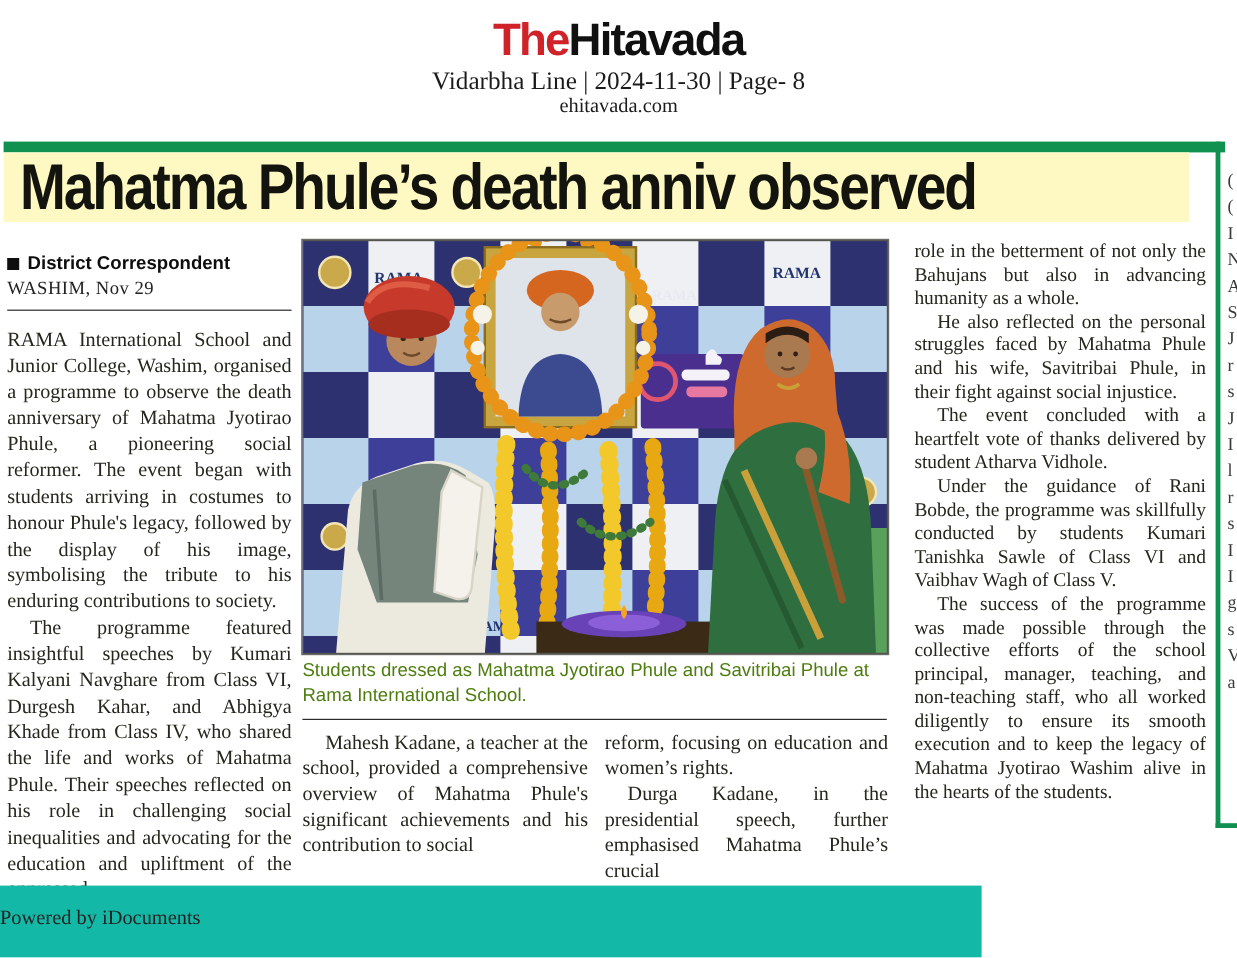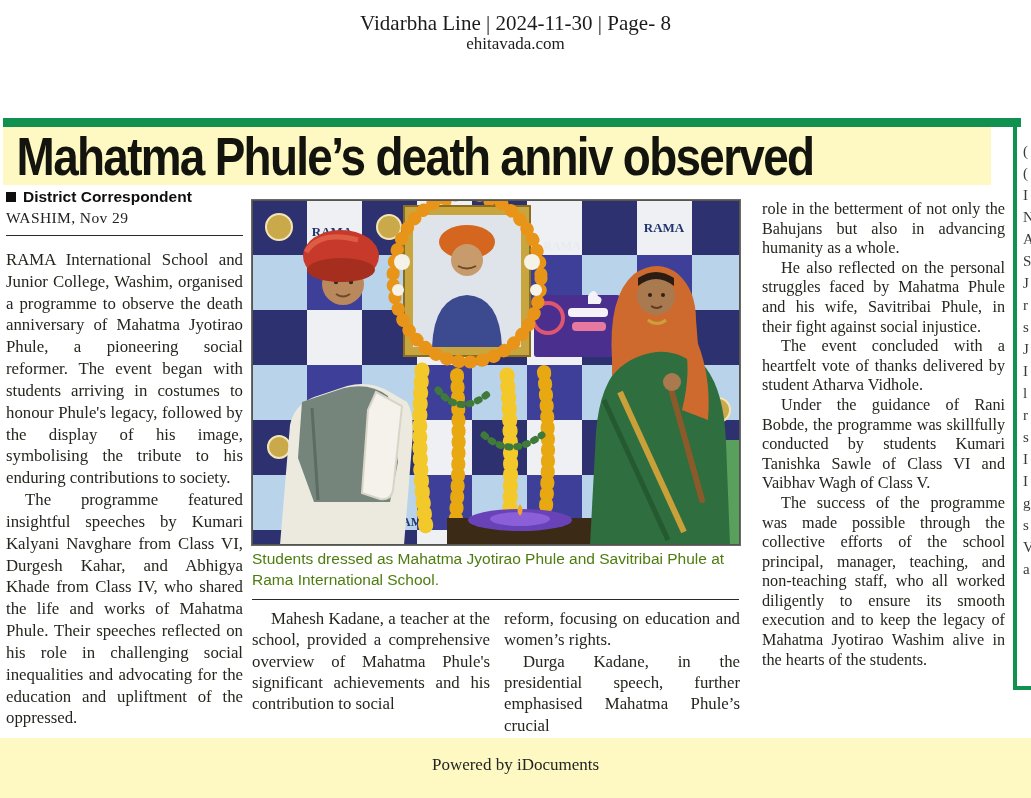--- a/index.html
+++ b/index.html
@@ -16,21 +16,21 @@
   .tagline{font-size:21px;color:#1b1b1b;margin-top:1px;line-height:21px;}
   .website{font-size:17px;color:#1b1b1b;line-height:20px;}
   
   .top-green-bar{position:absolute;left:3px;top:118px;width:1018px;height:9px;background:#119150;}
   .headline-band{position:absolute;left:3px;top:127px;width:988px;height:58px;background:#fef9c3;overflow:hidden;}
   .headline-text{font-family:"Liberation Sans",sans-serif;font-weight:700;font-size:54px;
                  color:#14140f;letter-spacing:-2px;line-height:58px;white-space:nowrap;
                  transform:scaleX(0.85);transform-origin:0 50%;padding-left:16px;}
   
   .col{position:absolute;}
-  .col-left{left:6px;top:188px;width:237px;}
+  .col-left{left:6px;top:211px;width:237px;}
   .col-midleft{left:252px;top:608px;width:238px;}
   .col-midright{left:504px;top:608px;width:236px;}
   .col-right{left:762px;top:200px;width:243px;}
   p.body{margin:0;font-size:16.8px;line-height:1.3;text-align:justify;color:#26261f;}
   .col-right p.body{font-size:16.2px;line-height:1.21;}
   .col-midleft p.body,.col-midright p.body{font-size:16.8px;line-height:1.27;}
   p.indent{text-indent:19px;}
   
   .byline-row{display:flex;align-items:center;gap:7px;font-family:"Liberation Sans",sans-serif;
               font-weight:700;font-size:15.5px;color:#0e0e0e;line-height:17px;}
@@ -42,27 +42,30 @@
               outline:1px solid #6a6a66;background:#3d3f99;}
   .caption{position:absolute;left:252px;top:549px;width:487px;
            font-family:"Liberation Sans",sans-serif;font-size:15.5px;line-height:1.33;
            color:#4d7c0f;padding-bottom:9px;border-bottom:1.5px solid #2a2a2a;}
   
   .article-vrule{position:absolute;left:1013px;top:118px;width:4px;height:572px;background:#119150;}
   .article-vrule-foot{position:absolute;left:1013px;top:686px;width:18px;height:4px;background:#119150;}
   .edge-frags{position:absolute;left:1023px;top:140px;width:9px;height:545px;overflow:hidden;
               font-size:15px;line-height:22px;color:#3a3a3a;white-space:pre-line;}
   
-  .footer-bar{position:absolute;left:0;top:738px;width:1031px;height:60px;background:#fef9c3;text-align:center;}
+  .footer-bar{position:absolute;left:0;top:738px;width:818px;height:60px;background:#14b8a6;}
   .footer-text{display:inline-block;margin-top:17px;font-size:17px;color:#232323;}
 </style>
 </head>
 <body>
 
 <div class="masthead">
+  <div class="brand">
+    <span class="the">The</span><span class="rest">Hitavada</span>
+  </div>
   <div class="tagline">Vidarbha Line | 2024-11-30 | Page- 8</div>
   <div class="website">ehitavada.com</div>
 </div>
 
 <div class="top-green-bar"></div>
 <div class="headline-band">
   <div class="headline-text">Mahatma Phule’s death anniv observed</div>
 </div>
 
 <div class="col col-left">

